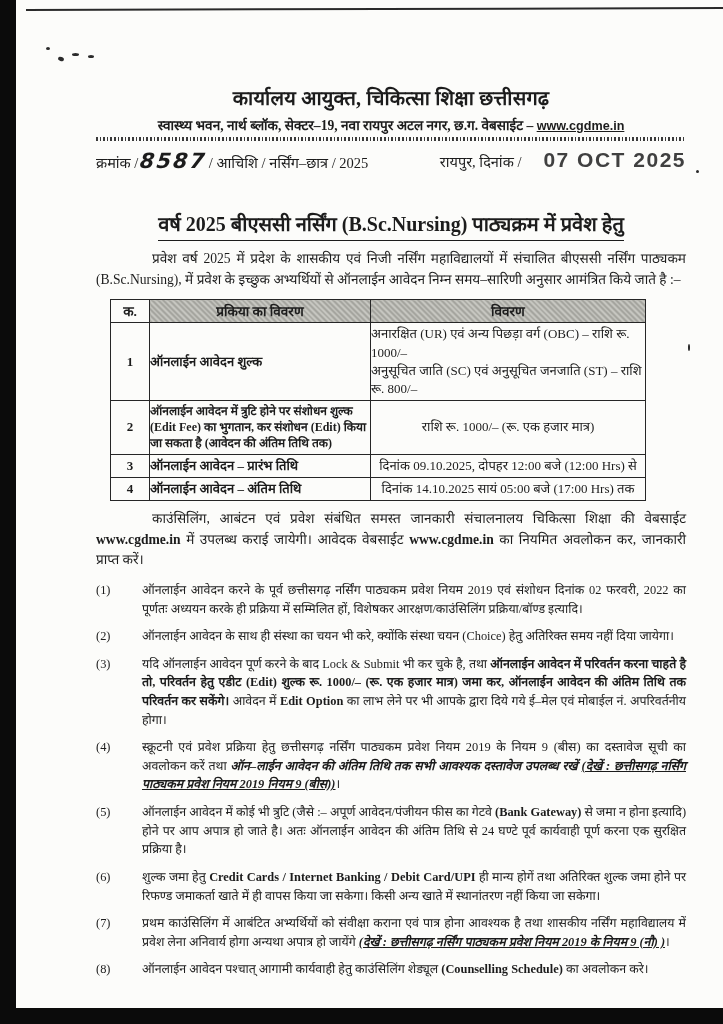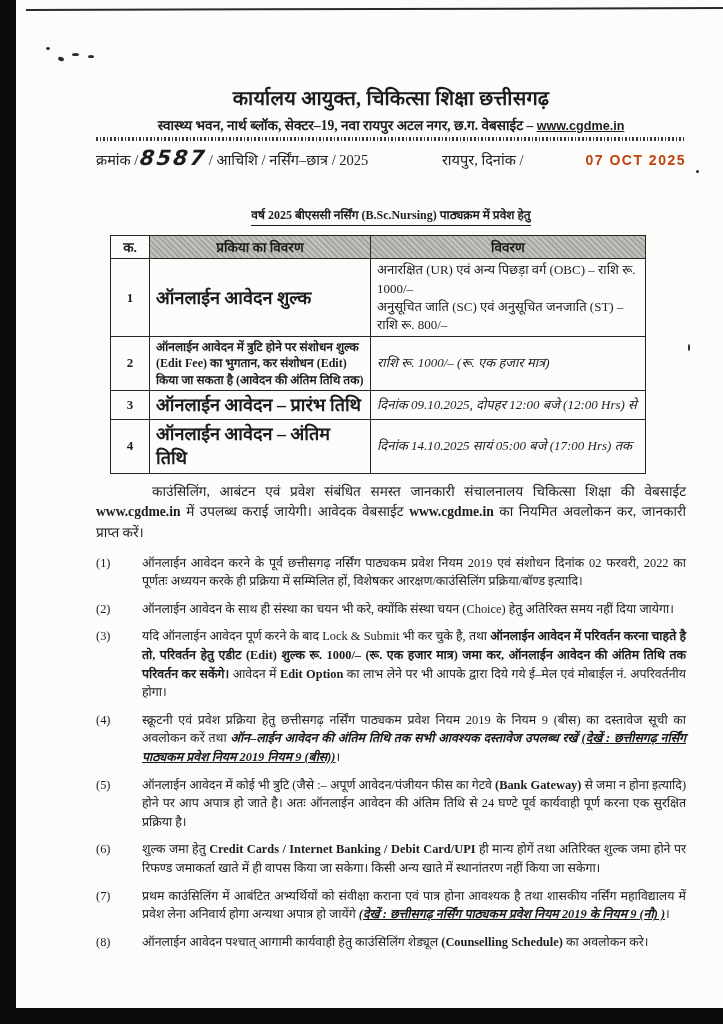--- a/index.html
+++ b/index.html
@@ -26,43 +26,43 @@
   .org{ text-align:center;font-size:20px;font-weight:700;letter-spacing:.2px;}
   .addr{ text-align:center;font-size:13.6px;font-weight:700;margin-top:4px;}
   .addr .site{text-decoration:underline;font-family:"Liberation Sans","DejaVu Sans",sans-serif;font-size:12.6px;}
   .dotted-rule{height:4px;margin-top:3px;
     background:repeating-linear-gradient(90deg,#3a3a3a 0 1.6px,transparent 1.6px 3.6px);}
   .ref-row{display:flex;justify-content:space-between;align-items:flex-end;margin-top:7px;font-size:14.5px;}
   .ref-left{display:flex;align-items:baseline;gap:2px;}
   .handwritten{font-size:21px;font-weight:600;font-style:italic;transform:skewX(-6deg);
     font-family:"DejaVu Sans","Liberation Sans",sans-serif;letter-spacing:2px;line-height:1;}
   .ref-right{display:flex;align-items:baseline;gap:22px;}
-  .stamp{font-family:"Liberation Sans","DejaVu Sans",sans-serif;font-weight:700;font-size:14px;
-    letter-spacing:1.5px;color:#c2410c;margin-left:40px;}
+  .stamp{font-family:"Liberation Sans","DejaVu Sans",sans-serif;font-weight:700;font-size:21px;
+    letter-spacing:1.5px;color:#404040;}
 
   
   .title-block{text-align:center;margin-top:10px;line-height:1.45;}
-  .title-line{font-size:12px;font-weight:700;border-bottom:1.6px solid #1c1c1c;display:inline-block;padding-bottom:1px;margin-top:28px;}
+  .title-line{font-size:20px;font-weight:700;border-bottom:1.6px solid #1c1c1c;display:inline-block;padding-bottom:1px;margin-top:28px;}
 
   
   .para{font-size:13.6px;line-height:1.52;text-align:justify;margin-top:8px;}
   .indent{text-indent:56px;}
 
   
   table.sched{border-collapse:collapse;margin:9px 2px 0 14px;width:536px;font-size:13px;}
-  table.sched th,table.sched td{border:1.6px solid #262626;padding:2px 6px;vertical-align:middle;}
+  table.sched th,table.sched td{border:1.6px solid #262626;padding:2px 0;vertical-align:middle;}
   table.sched th{font-weight:700;font-size:13.5px;padding:2px 4px;}
   th.shaded{background:#c3c3bd;
     background-image:repeating-linear-gradient(45deg,rgba(80,80,75,.28) 0 2px,rgba(215,215,208,.25) 2px 4px);}
   .col-sn{width:30px;text-align:center;}
   .col-proc{width:212px;}
-  td.proc{font-weight:700;font-size:18px;line-height:1.35;padding:3px 6px;}
+  td.proc{font-weight:700;font-size:13px;line-height:1.35;padding:3px 6px;}
   td.proc.small{font-size:12px;margin-top:36px;}
   td.detail{text-align:left;line-height:1.4;padding:3px 8px;}
-  td.detail.center{text-align:left;font-style:italic;}
+  td.detail.center{text-align:center;}
   td.sn{text-align:center;font-weight:700;}
 
   
   .sec-heading{font-size:14.2px;font-weight:700;margin-top:15px;}
   .sec-heading span{border-bottom:1.6px solid #1c1c1c;padding-bottom:1px;}
   ol.notes{list-style:none;margin:10px 0 0 0;padding:0;}
   ol.notes li{display:grid;grid-template-columns:46px 1fr;margin-bottom:9px;
     font-size:12.4px;line-height:1.5;text-align:justify;}
   ol.notes .num{font-weight:400;}
   .sg-n{font-weight:400;}
@@ -100,20 +100,21 @@
     <div class="ref-right">
       <span>रायपुर, दिनांक /</span>
       <span class="stamp">07 OCT 2025</span>
     </div>
   </div>
 
   <div class="title-block">
     <span class="title-line">वर्ष 2025 बीएससी नर्सिंग (B.Sc.Nursing) पाठ्यक्रम में प्रवेश हेतु</span><br>
   </div>
 
+  <div class="para indent">प्रवेश वर्ष 2025 में प्रदेश के शासकीय एवं निजी नर्सिंग महाविद्यालयों में संचालित बीएससी नर्सिंग पाठ्यकम (B.Sc.Nursing), में प्रवेश के इच्छुक अभ्यर्थियों से ऑनलाईन आवेदन निम्न समय–सारिणी अनुसार आमंत्रित किये जाते है :–</div>
 
   <table class="sched">
     <tbody>
         <tr>
       <th class="col-sn">क.</th>
       <th class="col-proc shaded">प्रकिया का विवरण</th>
       <th class="shaded">विवरण</th>
     </tr>
     <tr>
       <td class="sn">1</td>

